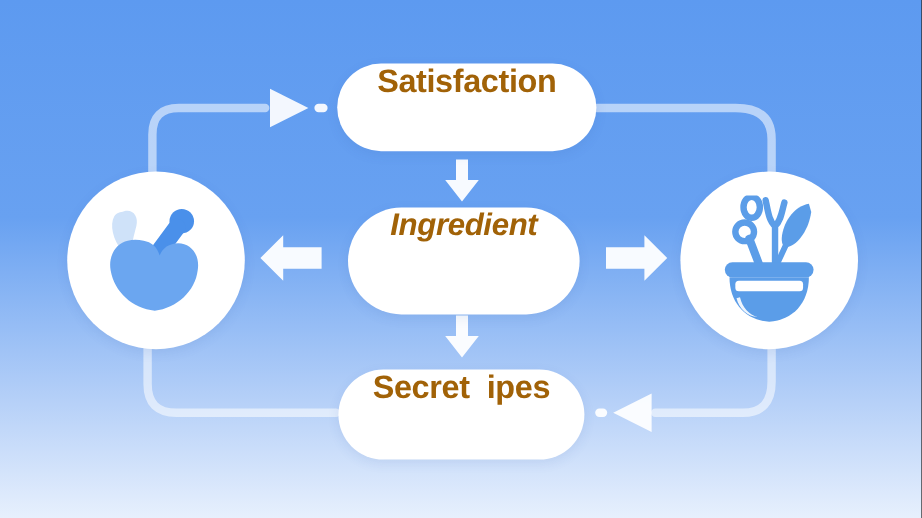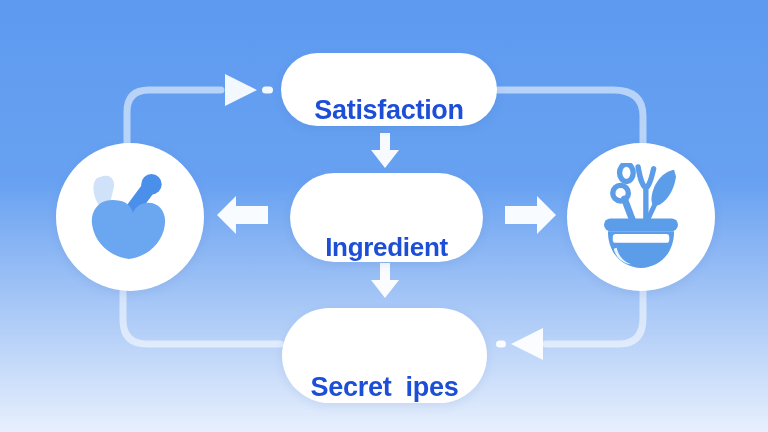--- a/index.html
+++ b/index.html
@@ -12,27 +12,27 @@
   svg.overlay{position:absolute;left:0;top:0;z-index:1;}
   .circle{
     position:absolute;width:148px;height:148px;border-radius:50%;
     background:#ffffff;z-index:2;display:flex;align-items:center;justify-content:center;
     box-shadow:0 3px 10px rgba(50,90,170,0.10);
   }
   .circle-left{left:56px;top:143px;}
   .circle-right{left:567px;top:143px;}
   .pill{
     position:absolute;background:#ffffff;border-radius:999px;z-index:2;
-    display:flex;flex-direction:column;align-items:center;justify-content:flex-end;
-    text-align:center;color:#1d4ed8;font-weight:700;
+    display:flex;flex-direction:column;align-items:center;justify-content:flex-start;
+    text-align:center;color:#a16207;font-weight:700;
     box-shadow:0 3px 10px rgba(50,90,170,0.10);
   }
   .pill-top{left:281px;top:53px;width:216px;height:73px;font-size:27px;letter-spacing:-0.3px;}
-  .pill-center{left:290px;top:173px;width:193px;height:89px;font-size:26px;line-height:29px;letter-spacing:-0.3px;}
-  .pill-bottom{left:282px;top:308px;width:205px;height:95px;font-size:27px;letter-spacing:-0.3px;word-spacing:7px;}
+  .pill-center{left:290px;top:173px;width:193px;height:89px;font-size:26px;line-height:29px;letter-spacing:-0.3px;font-style:italic;}
+  .pill-bottom{left:282px;top:308px;width:205px;height:75px;font-size:27px;letter-spacing:-0.3px;word-spacing:7px;}
 </style>
 </head>
 <body>
 
 <div class="stage">
 
   <svg class="overlay" width="768" height="432" viewBox="0 0 768 432">
     <g fill="none" stroke="rgba(255,255,255,0.55)" stroke-width="7" stroke-linecap="round">
       <path d="M127,152 L127,112 Q127,90 149,90 L221,90"></path>
       <path d="M497,90 L613,90 Q643,90 643,116 L643,150"></path>

